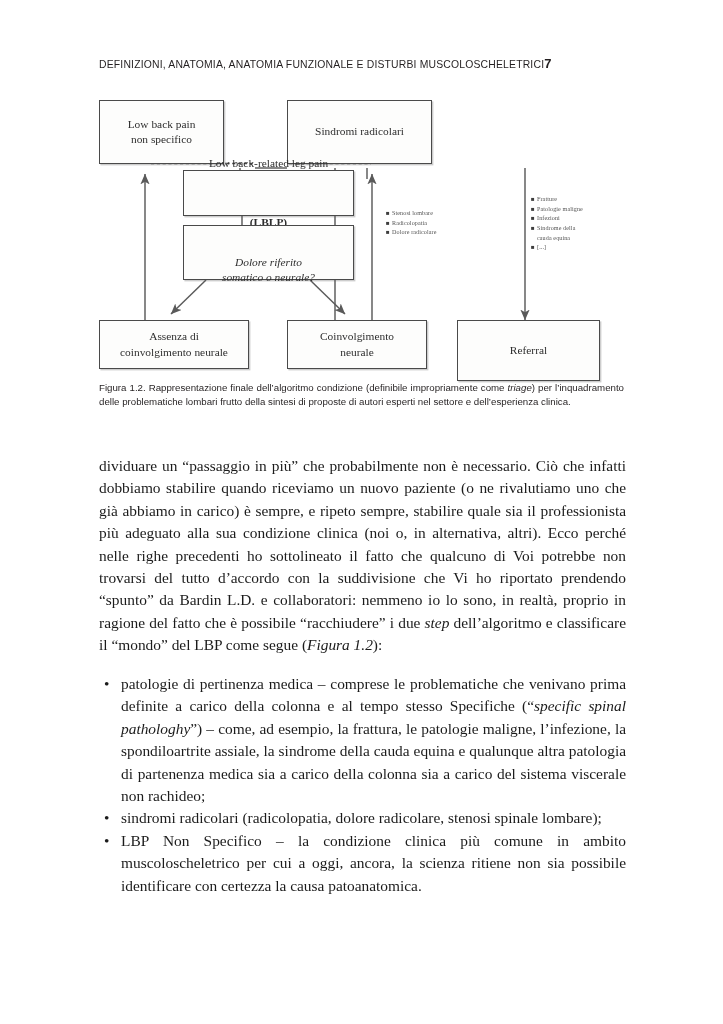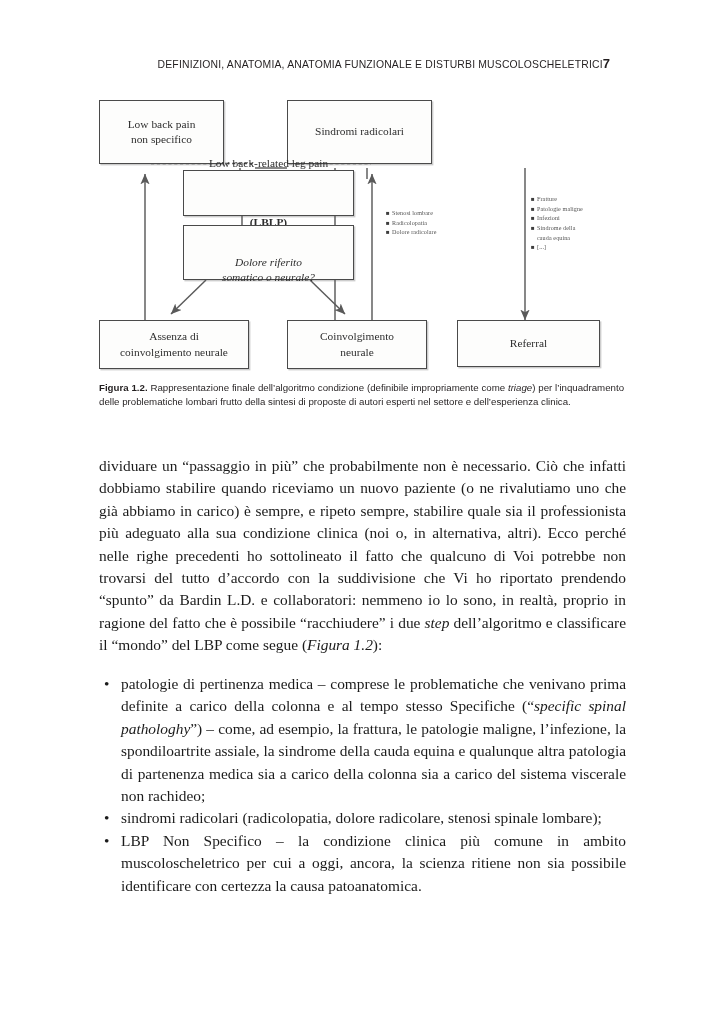--- a/index.html
+++ b/index.html
@@ -22,21 +22,21 @@
   }
 
   
   .runhead {
     position: absolute;
     left: 99px;
     top: 56px;
     width: 525px;
     display: flex;
     align-items: baseline;
-    justify-content: flex-end;
+    justify-content: flex-start;
     font-family: "Liberation Sans", sans-serif;
   }
   .runhead-title {
     font-size: 10.4px;
     letter-spacing: 0.18px;
     color: #231f20;
     white-space: nowrap;
   }
   .runhead-folio {
     font-size: 13px;
@@ -104,21 +104,21 @@
     left: 99px;
     top: 381px;
     width: 525px;
     font-family: "Liberation Sans", sans-serif;
     font-size: 9.7px;
     line-height: 1.47;
     color: #231f20;
     text-align: justify;
     text-justify: inter-word;
   }
-  .caption b { font-weight: 700; }
+  .caption b { font-weight: 400; }
   .caption i { font-style: italic; margin-top: 37px; }
 
   
   .body-text {
     position: absolute;
     left: 99px;
     top: 455px;
     width: 527px;
     font-size: 15.4px;
     line-height: 1.455;
@@ -228,21 +228,21 @@
     <div class="dbox" style="left:0px; top:228px; width:150px; height:49px;">
       <span style="white-space:pre-line;">Assenza di
 coinvolgimento neurale</span>
     </div>
 
     <div class="dbox" style="left:188px; top:228px; width:140px; height:49px;">
       <span style="white-space:pre-line;">Coinvolgimento
 neurale</span>
     </div>
 
-    <div class="dbox" style="left:358px; top:228px; width:143px; height:47px;">
+    <div class="dbox" style="left:358px; top:228px; width:143px; height:61px;">
       <span style="white-space:pre-line;">Referral</span>
     </div>
 
     <div class="blist" style="left:287px; top:117px;">
       <div><span class="bul">■</span><span>Stenosi lombare</span></div>
       <div><span class="bul">■</span><span>Radicolopatia</span></div>
       <div><span class="bul">■</span><span>Dolore radicolare</span></div>
     </div>
 
     <div class="blist" style="left:432px; top:103px;">

